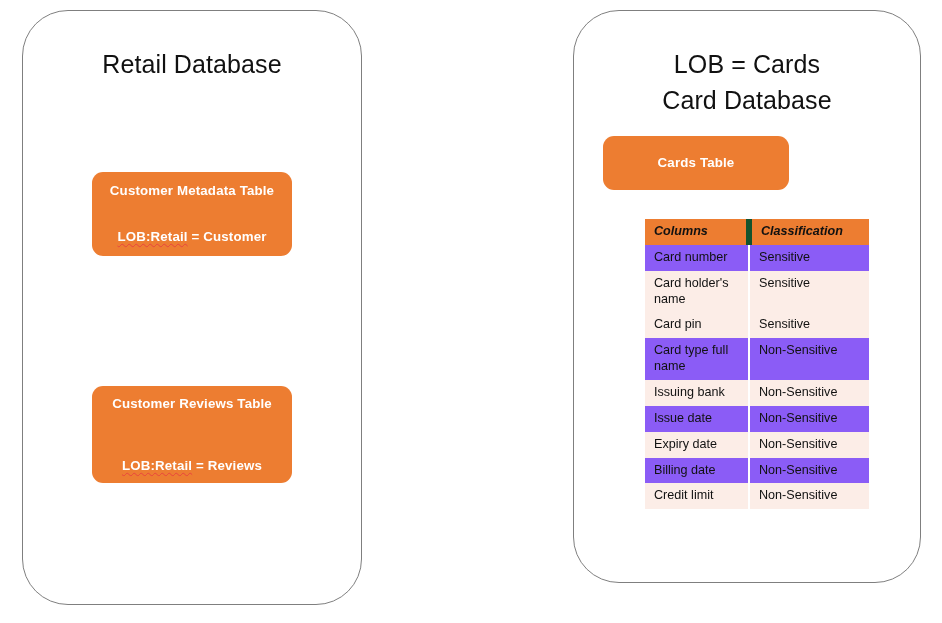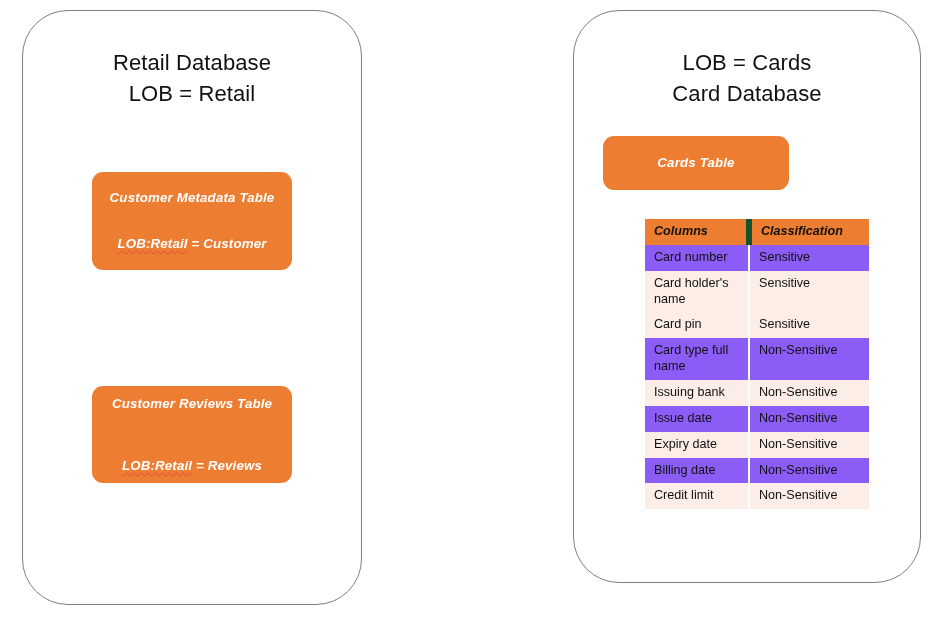--- a/index.html
+++ b/index.html
@@ -37,21 +37,21 @@
     width: 348px;
     height: 573px;
   }
 
   .db-title {
     position: absolute;
     left: 0;
     right: 0;
     top: 36px;
     text-align: center;
-    font-size: 22px;
+    font-size: 25px;
     line-height: 1.42;
     font-weight: 400;
     color: #111111;
     letter-spacing: 0.1px;
   }
   .db-title .tline {
     display: block;
   }
 
   
@@ -59,21 +59,20 @@
     position: absolute;
     background: #ED7D31;
     border-radius: 11px;
     box-sizing: border-box;
     display: flex;
     flex-direction: column;
     align-items: center;
     justify-content: center;
     color: #ffffff;
     text-align: left;
-    font-style: italic;
   }
   .orange-box .ob-title {
     font-size: 13.3px;
     font-weight: bold;
     line-height: 1.2;
     letter-spacing: 0.15px;
   }
   .orange-box .ob-sub {
     font-size: 13.3px;
     font-weight: bold;
@@ -85,21 +84,21 @@
   .squiggle {
     text-decoration: underline wavy #E8453C;
     text-decoration-thickness: 1px;
     text-underline-offset: 2px;
   }
 
   #box-customer-metadata {
     left: 92px;
     top: 172px;
     width: 200px;
-    height: 98px;
+    height: 84px;
     gap: 8px;
   }
   #box-customer-reviews {
     left: 92px;
     top: 386px;
     width: 200px;
     height: 97px;
     gap: 24px;
   }
   #box-cards-table {
@@ -155,21 +154,20 @@
   #classification-table tbody tr.row-light td {
     background: #FCEDE7;
   }
 </style>
 </head>
 <body>
 
 <div class="db-panel" id="panel-retail">
   <div class="db-title">
     <span class="tline">Retail Database</span>
-    <span class="tline">LOB = Retail</span>
   </div>
 </div>
 
 <div class="orange-box" id="box-customer-metadata">
   <div class="ob-title">Customer Metadata Table</div>
   <div class="ob-sub"><span class="squiggle">LOB:Retail</span><span> = Customer</span></div>
 </div>
 
 <div class="orange-box" id="box-customer-reviews">
   <div class="ob-title">Customer Reviews Table</div>

